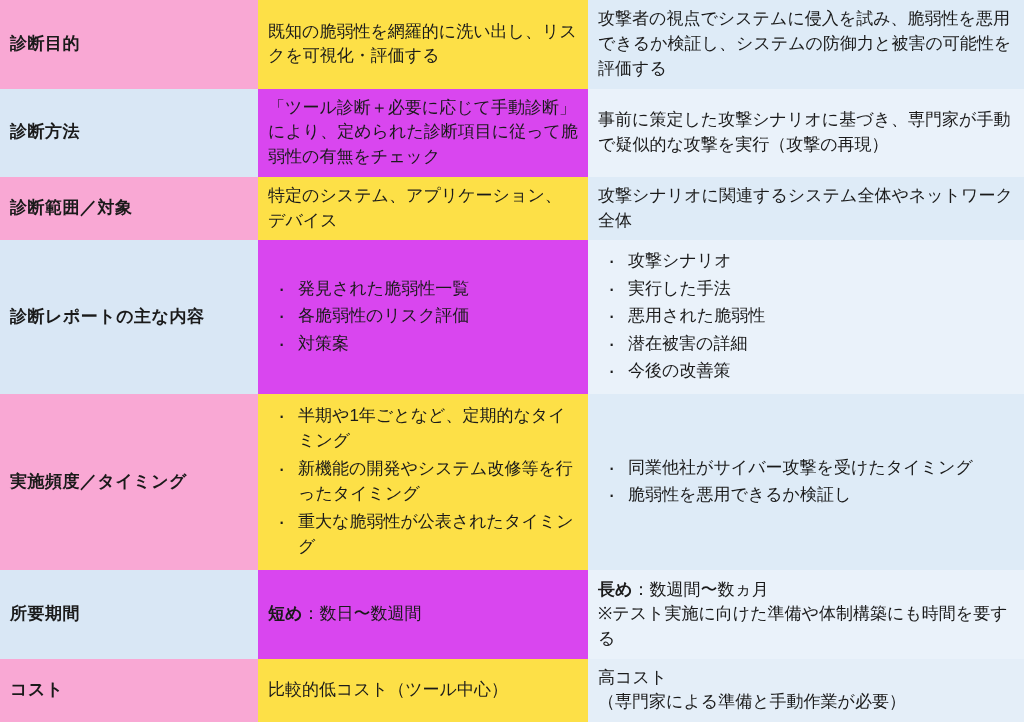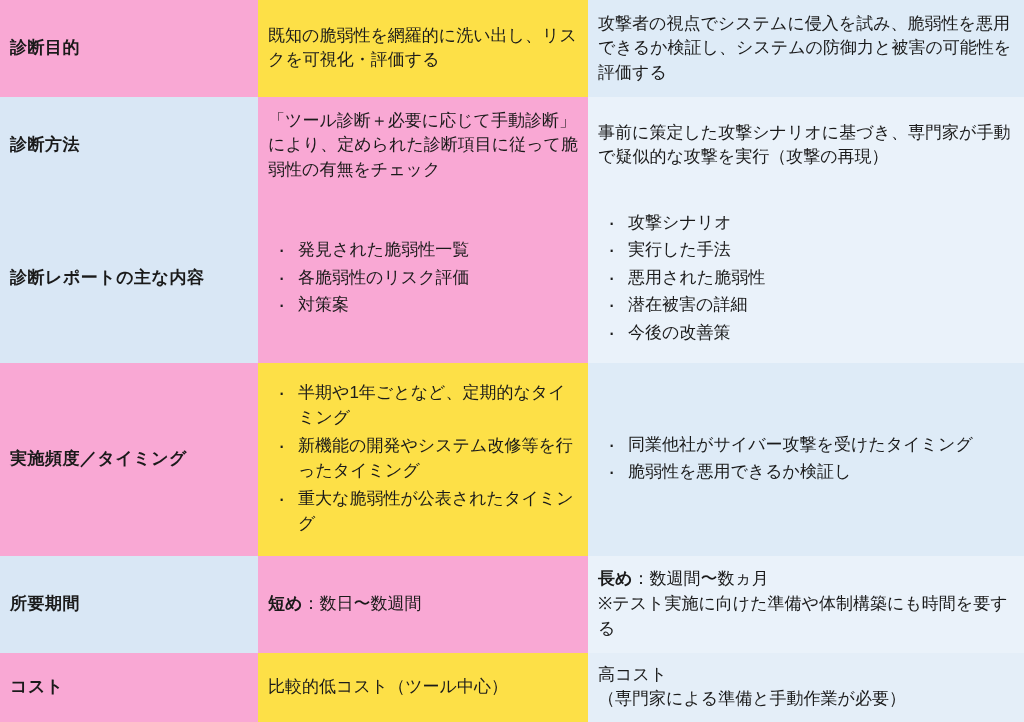--- a/index.html
+++ b/index.html
@@ -56,21 +56,21 @@
   }
   tr.alt td.row-label {
     background: #d9e7f5;
   }
 
   
   td.cell-a {
     background: #fde047;
   }
   tr.alt td.cell-a {
-    background: #f9a8d4;
+    background: #d946ef;
   }
   td.cell-b {
     background: #deebf7;
   }
   tr.alt td.cell-b {
     background: #eaf2fa;
   }
 
   td .text-block {
     white-space: pre-line;
@@ -125,20 +125,29 @@
     <tr class="alt">
       <td class="row-label">診断方法</td>
       <td class="cell-a">
         <div class="text-block">「ツール診断＋必要に応じて手動診断」により、定められた診断項目に従って脆弱性の有無をチェック</div>
       </td>
       <td class="cell-b">
         <div class="text-block">事前に策定した攻撃シナリオに基づき、専門家が手動で疑似的な攻撃を実行（攻撃の再現）</div>
       </td>
     </tr>
 
+    <tr>
+      <td class="row-label">診断範囲／対象</td>
+      <td class="cell-a">
+        <div class="text-block">特定のシステム、アプリケーション、デバイス</div>
+      </td>
+      <td class="cell-b">
+        <div class="text-block">攻撃シナリオに関連するシステム全体やネットワーク全体</div>
+      </td>
+    </tr>
 
     <tr class="alt">
       <td class="row-label">診断レポートの主な内容</td>
       <td class="cell-a">
         <ul class="bullets">
           <li>発見された脆弱性一覧</li>
           <li>各脆弱性のリスク評価</li>
           <li>対策案</li>
         </ul>
       </td>

